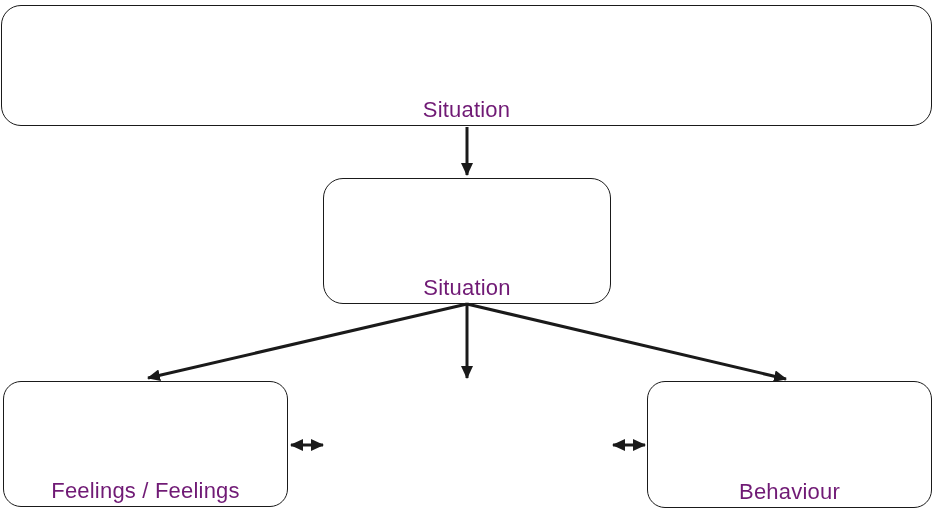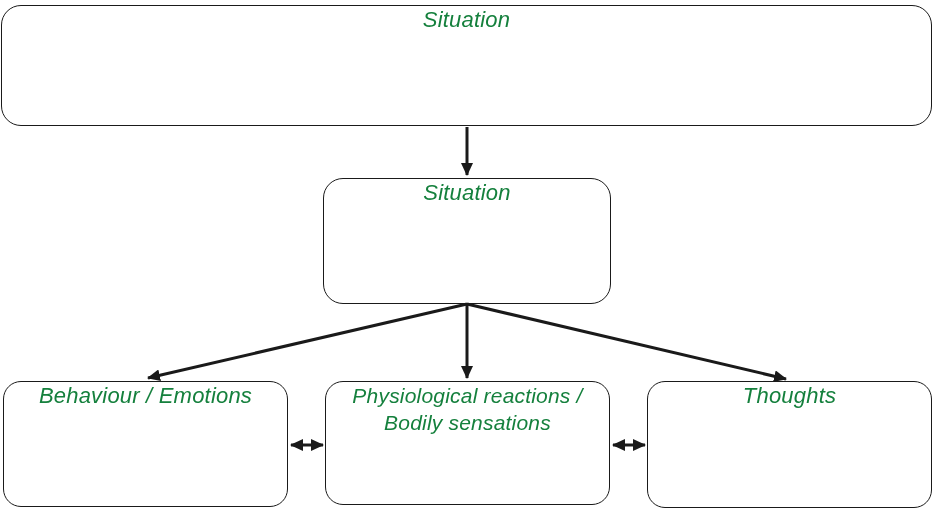--- a/index.html
+++ b/index.html
@@ -14,27 +14,26 @@
     font-family:"Liberation Sans", sans-serif;
     overflow:hidden;
   }
   .node{
     position:absolute;
     box-sizing:border-box;
     border:1.6px solid var(--line);
     border-radius:20px;
     background:var(--bg);
     display:flex;
-    align-items:flex-start;
+    align-items:flex-end;
     justify-content:center;
     text-align:center;
-    color:#15803d;
+    color:#701a75;
     font-size:22px;
     letter-spacing:0.2px;
-    font-style:italic;
   }
   .node .label{white-space:pre-line;line-height:1.3;padding:0 10px;}
   #node-situation   {left:1px;  top:5px;   width:931px; height:121px;}
   #node-thoughts    {left:323px;top:178px; width:288px; height:126px;}
   #node-feelings    {left:3px;  top:381px; width:285px; height:126px; border-radius:18px;}
   #node-physio      {left:325px;top:381px; width:285px; height:124px; border-radius:18px;}
   #node-behaviour   {left:647px;top:381px; width:285px; height:127px; border-radius:18px;}
   #node-physio{font-size:21px;}
   svg.edges{
     position:absolute;left:0;top:0;
@@ -49,30 +48,26 @@
 
   <div class="node" id="node-situation">
     <span class="label">Situation</span>
   </div>
 
   <div class="node" id="node-thoughts">
     <span class="label">Situation</span>
   </div>
 
   <div class="node" id="node-feelings">
-    <span class="label">Behaviour / Emotions</span>
+    <span class="label">Feelings / Feelings</span>
   </div>
 
-  <div class="node" id="node-physio">
-    <span class="label">Physiological reactions /
-Bodily sensations</span>
-  </div>
 
   <div class="node" id="node-behaviour">
-    <span class="label">Thoughts</span>
+    <span class="label">Behaviour</span>
   </div>
 
   <svg class="edges" width="936" height="510" viewBox="0 0 936 510">
     <defs>
       <marker id="ah" markerUnits="userSpaceOnUse" markerWidth="14" markerHeight="12" refX="12" refY="6" orient="auto">
         <path d="M0,0 L13,6 L0,12 z" fill="#1a1a1a"></path>
       </marker>
       <marker id="ahs" markerUnits="userSpaceOnUse" markerWidth="14" markerHeight="12" refX="12" refY="6" orient="auto-start-reverse">
         <path d="M0,0 L13,6 L0,12 z" fill="#1a1a1a"></path>
       </marker>

